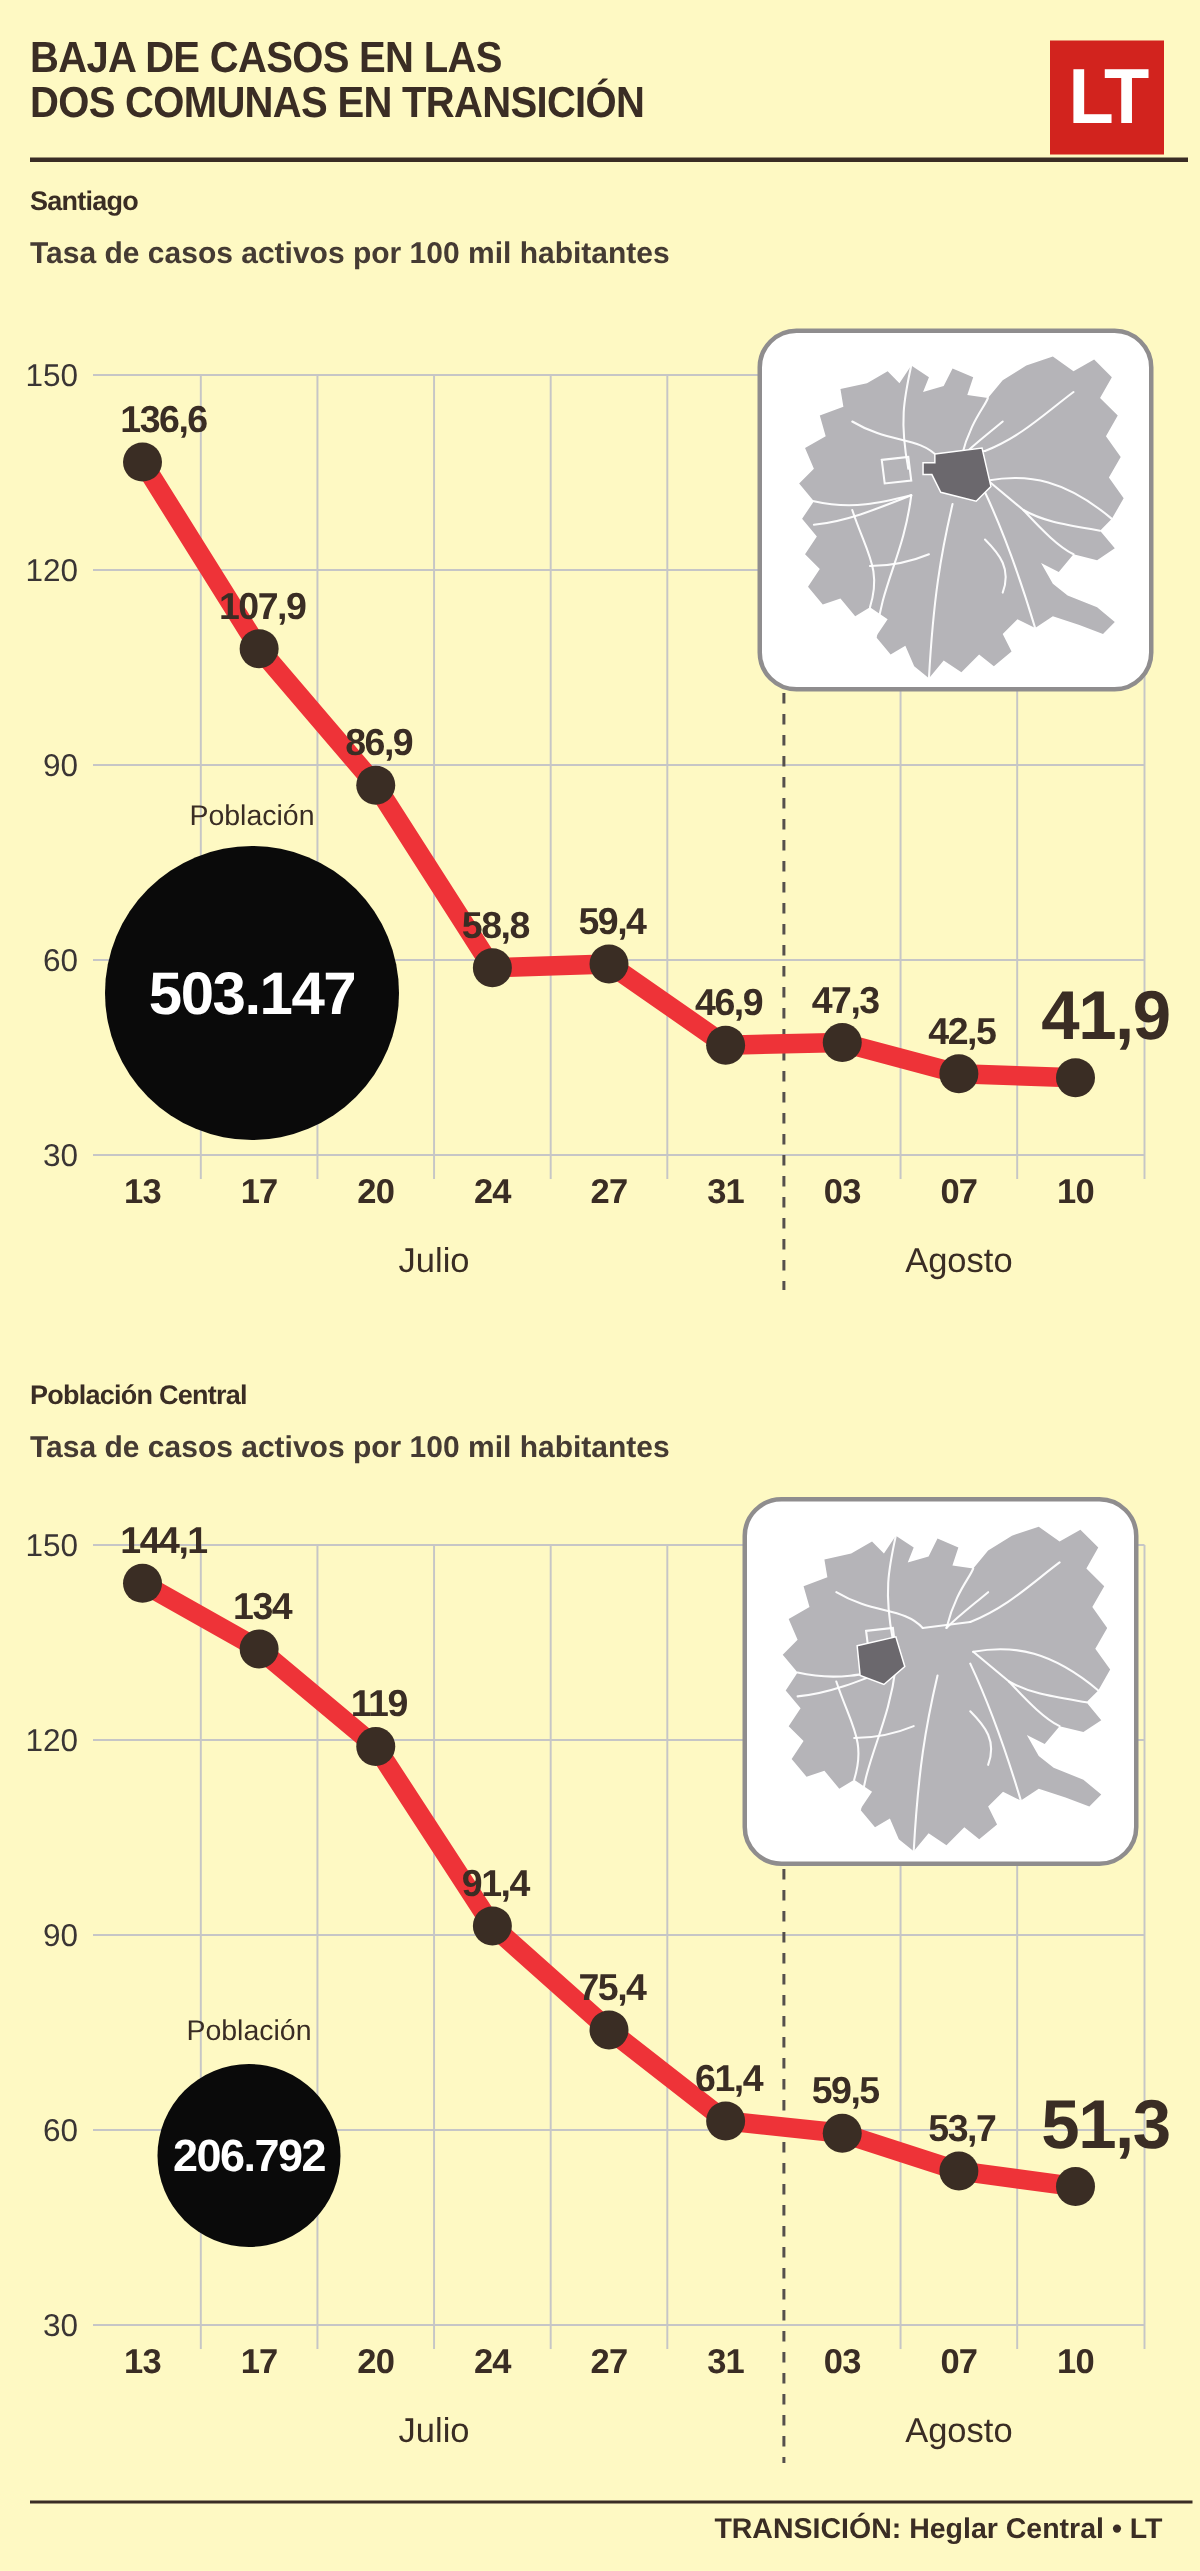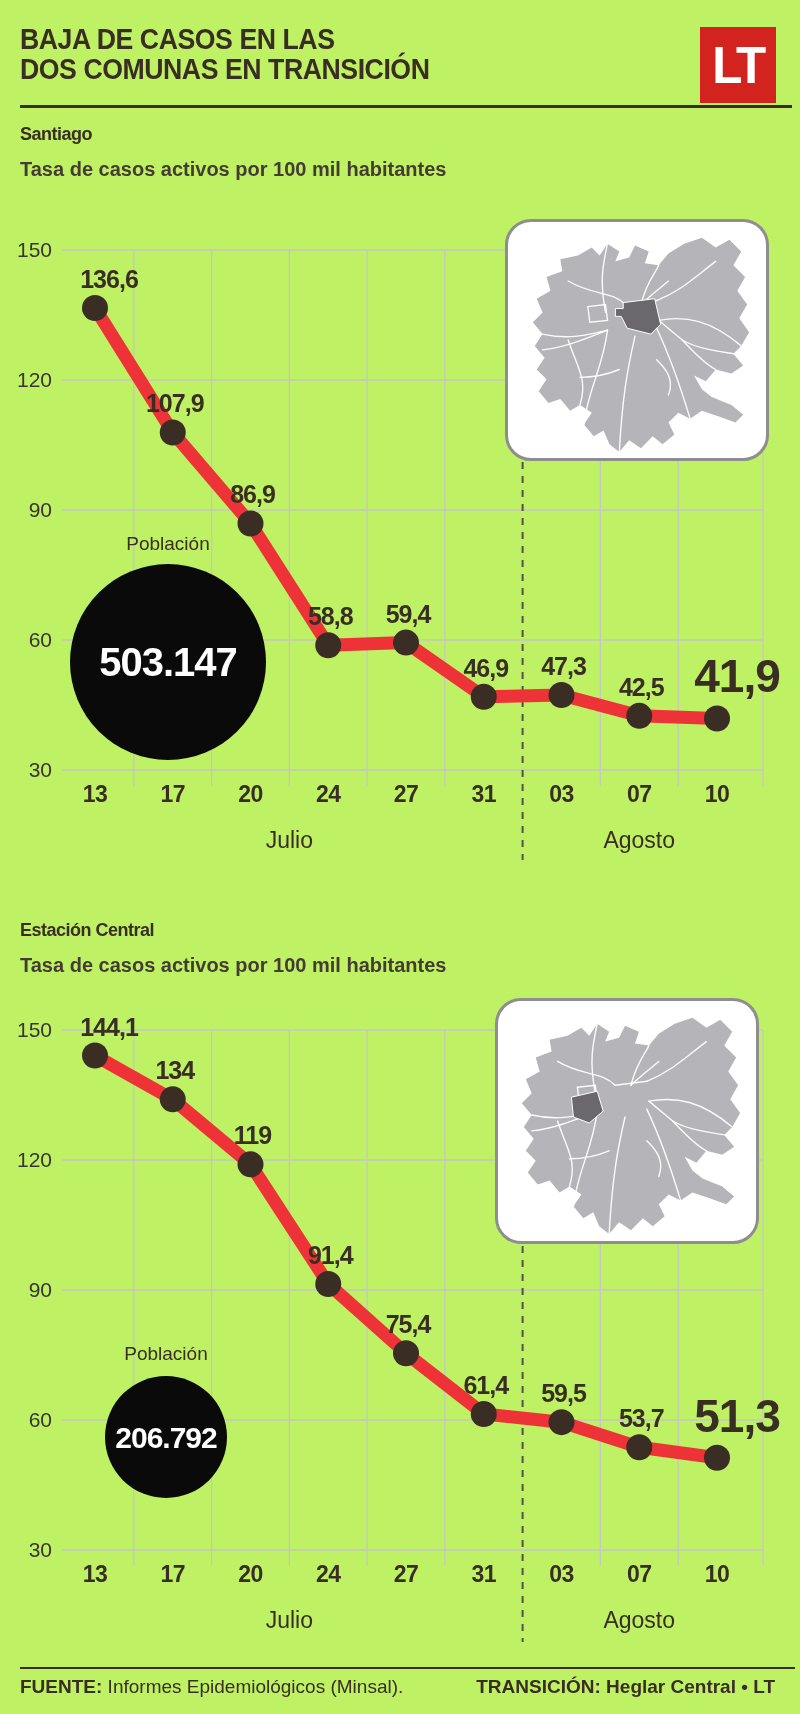--- a/index.html
+++ b/index.html
@@ -1,16 +1,16 @@
 <!DOCTYPE html>
 <html><head>
 <meta charset="utf-8">
 <style>
   html,body{margin:0;padding:0;background:#ffffff;}
-  #page{position:relative;width:800px;height:1714px;background:#bef264;overflow:hidden;
+  #page{position:relative;width:800px;height:1714px;background:#fef9c3;overflow:hidden;
         font-family:"Liberation Sans",sans-serif;color:#3a2d24;}
   .abs{position:absolute;}
   #main-title{left:20px;top:24px;font-size:29px;line-height:30px;font-weight:bold;
               letter-spacing:-0.5px;transform:scaleX(0.92);transform-origin:left top;
               color:#3a2d24;white-space:nowrap;}
   #lt-logo{left:700px;top:27px;width:76px;height:76px;background:#d2231e;
            display:flex;align-items:center;justify-content:center;}
   #lt-logo span{color:#ffffff;font-size:52px;font-weight:bold;letter-spacing:-3px;
                 transform:scaleX(0.95);}
   .header-rule{left:20px;top:105px;width:772px;height:3px;background:#3a2d24;}
@@ -116,21 +116,21 @@
         <path d="M34,130 C55,128 75,120 100,110" fill="none" stroke="#ffffff" stroke-width="1.4" stroke-linecap="round" opacity="0.95"></path>
         <path d="M80,86 L98,84 L100,100 L82,102 Z" fill="none" stroke="#ffffff" stroke-width="1.4" stroke-linecap="round" opacity="0.95"></path>
         <path d="M162,60 C150,70 142,76 134,84" fill="none" stroke="#ffffff" stroke-width="1.4" stroke-linecap="round" opacity="0.95"></path>
         <path d="M228,134 C205,130 190,128 176,120" fill="none" stroke="#ffffff" stroke-width="1.4" stroke-linecap="round" opacity="0.95"></path>
         <path d="M112,150 C100,155 85,158 72,158" fill="none" stroke="#ffffff" stroke-width="1.4" stroke-linecap="round" opacity="0.95"></path>
         <path d="M150,140 C160,150 168,160 162,176" fill="none" stroke="#ffffff" stroke-width="1.4" stroke-linecap="round" opacity="0.95"></path>
         <path d="M116,82 L148,78 L154,104 L144,114 L120,108 L114,96 L108,96 L108,88 L116,88 Z" fill="#6b686d" stroke="#ffffff" stroke-width="1"></path>
       </svg>
     </div>
 
-  <div class="abs sec-title" style="top:920px">Estación Central</div>
+  <div class="abs sec-title" style="top:920px">Población Central</div>
   <div class="abs sec-sub" style="top:954px">Tasa de casos activos por 100 mil habitantes</div>
   <svg class="abs chart-svg" id="chart2" style="top:993px;height:660px" viewBox="0 993 800 660">
       <line x1="62" y1="1030" x2="763" y2="1030" stroke="#c6c6c6" stroke-width="1.3"></line>
       <text x="52" y="1037" text-anchor="end" font-size="21" fill="#3a3534" font-family="&quot;Liberation Sans&quot;,sans-serif">150</text>
       <line x1="62" y1="1160" x2="763" y2="1160" stroke="#c6c6c6" stroke-width="1.3"></line>
       <text x="52" y="1167" text-anchor="end" font-size="21" fill="#3a3534" font-family="&quot;Liberation Sans&quot;,sans-serif">120</text>
       <line x1="62" y1="1290" x2="763" y2="1290" stroke="#c6c6c6" stroke-width="1.3"></line>
       <text x="52" y="1297" text-anchor="end" font-size="21" fill="#3a3534" font-family="&quot;Liberation Sans&quot;,sans-serif">90</text>
       <line x1="62" y1="1420" x2="763" y2="1420" stroke="#c6c6c6" stroke-width="1.3"></line>
       <text x="52" y="1427" text-anchor="end" font-size="21" fill="#3a3534" font-family="&quot;Liberation Sans&quot;,sans-serif">60</text>
@@ -198,24 +198,20 @@
         <path d="M80,86 L98,84 L100,100 L82,102 Z" fill="none" stroke="#ffffff" stroke-width="1.4" stroke-linecap="round" opacity="0.95"></path>
         <path d="M162,60 C150,70 142,76 134,84" fill="none" stroke="#ffffff" stroke-width="1.4" stroke-linecap="round" opacity="0.95"></path>
         <path d="M228,134 C205,130 190,128 176,120" fill="none" stroke="#ffffff" stroke-width="1.4" stroke-linecap="round" opacity="0.95"></path>
         <path d="M112,150 C100,155 85,158 72,158" fill="none" stroke="#ffffff" stroke-width="1.4" stroke-linecap="round" opacity="0.95"></path>
         <path d="M150,140 C160,150 168,160 162,176" fill="none" stroke="#ffffff" stroke-width="1.4" stroke-linecap="round" opacity="0.95"></path>
         <path d="M74,96 L100,90 L106,110 L92,122 L76,116 Z" fill="#6b686d" stroke="#ffffff" stroke-width="1"></path>
       </svg>
     </div>
 
   <div class="abs" id="footer-rule"></div>
-  <div class="abs footer-text" id="footer-left">
-    <span class="b">FUENTE:</span>
-    <span>Informes Epidemiológicos (Minsal).</span>
-  </div>
   <div class="abs footer-text" id="footer-right">
     <span class="b">TRANSICIÓN:</span>
     <span class="b">Heglar Central</span>
     <span class="b">•</span>
     <span class="b">LT</span>
   </div>
 
 </div>
 
 </body></html>

